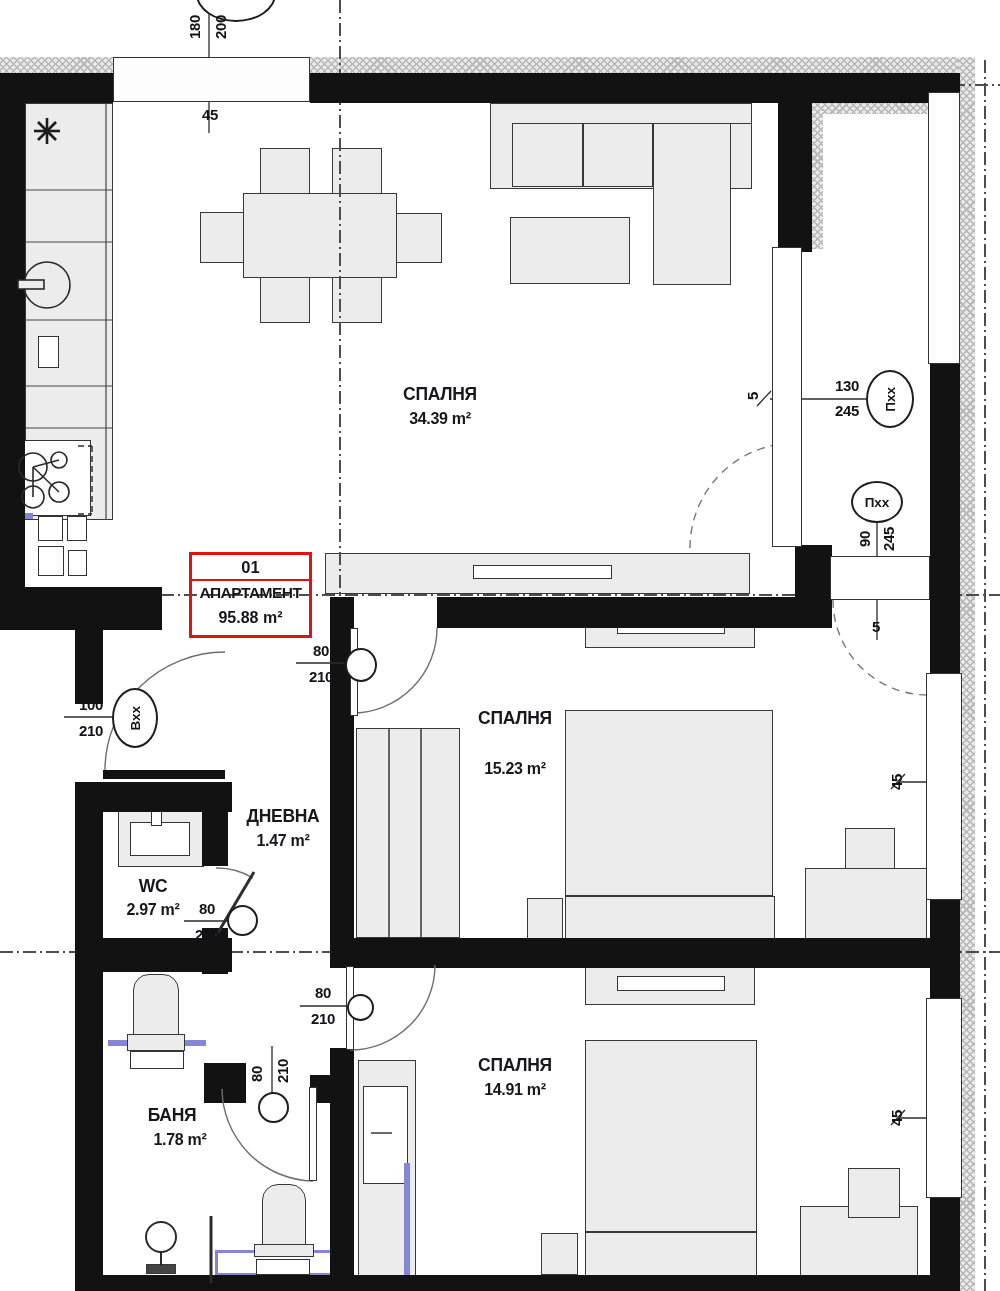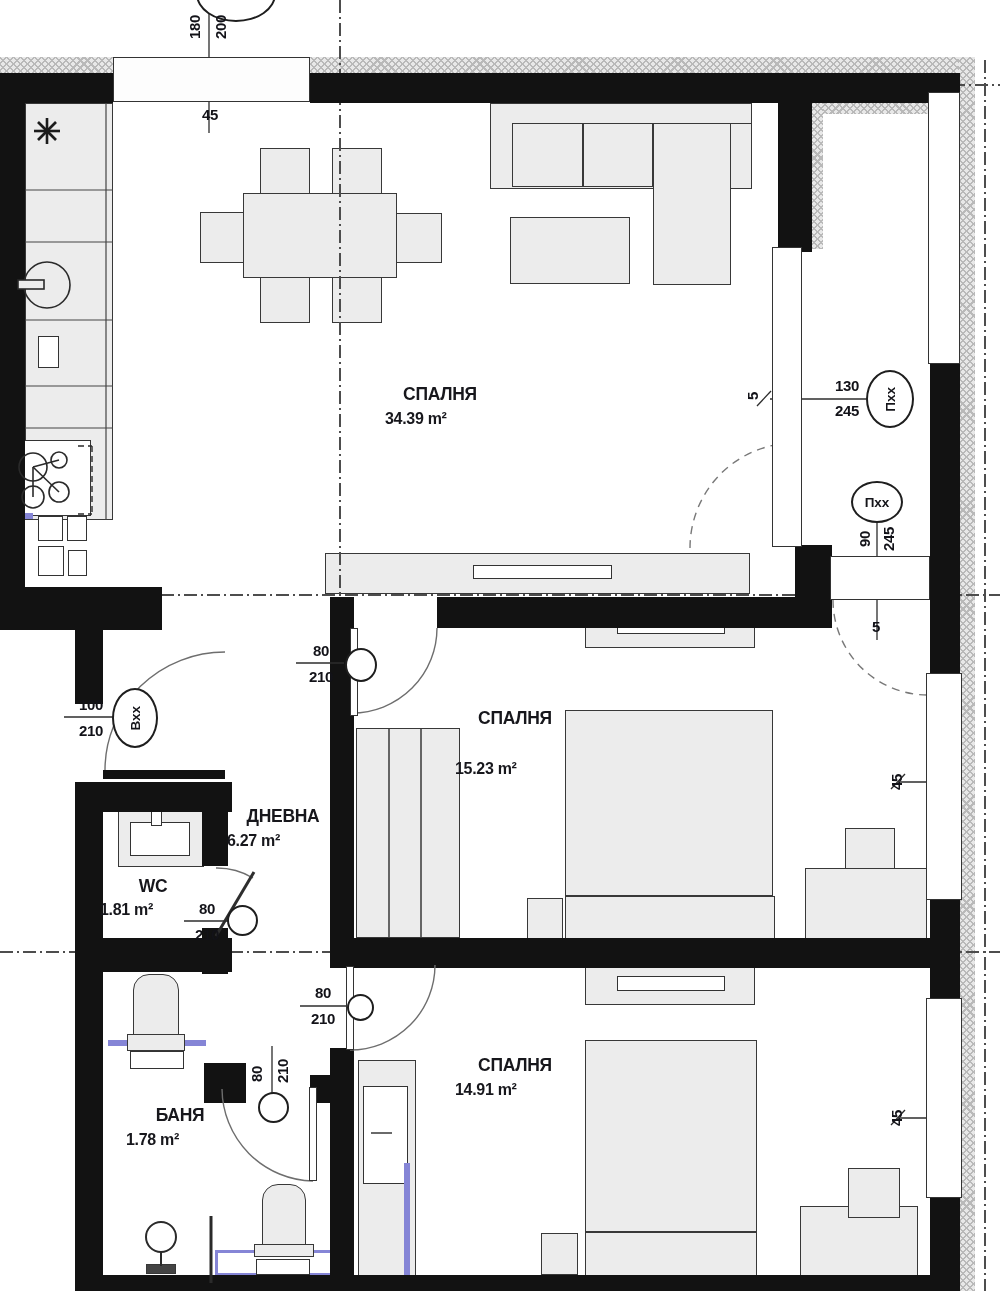--- a/index.html
+++ b/index.html
@@ -13,21 +13,21 @@
   .furn{position:absolute;background:#ececec;border:1.7px solid #383838;box-sizing:border-box;z-index:3;}
   .wfr{position:absolute;background:#fff;border:1.6px solid #333;box-sizing:border-box;z-index:7;}
   .blue{position:absolute;background:#8585d6;z-index:4;}
   .bluebox{position:absolute;border:3px solid #8585d6;background:transparent;box-sizing:border-box;z-index:4;}
   .ddh{position:absolute;height:2px;z-index:5;
     background:repeating-linear-gradient(90deg,#4d4d4d 0 13px,transparent 13px 17px,#4d4d4d 17px 19px,transparent 19px 23px);}
   .ddv{position:absolute;width:2px;z-index:5;
     background:repeating-linear-gradient(180deg,#4d4d4d 0 13px,transparent 13px 17px,#4d4d4d 17px 19px,transparent 19px 23px);}
   .lbl{position:absolute;font-size:17.5px;font-weight:700;letter-spacing:-.3px;text-align:center;
        white-space:nowrap;z-index:9;color:#17171c;}
-  .area{position:absolute;font-size:16px;font-weight:700;letter-spacing:-.3px;text-align:left;
+  .area{position:absolute;font-size:16px;font-weight:700;letter-spacing:-.3px;text-align:center;
        white-space:nowrap;z-index:9;color:#17171c;}
   .dim{position:absolute;font-size:15px;font-weight:700;letter-spacing:-.4px;text-align:center;
        white-space:nowrap;z-index:9;color:#121218;}
   .vdim{writing-mode:vertical-rl;transform:rotate(180deg);}
   .circ{position:absolute;border:2px solid #1e1e1e;border-radius:50%;background:#fff;z-index:8;
         display:flex;align-items:center;justify-content:center;font-size:13.5px;font-weight:700;}
   #apt-box{position:absolute;left:189px;top:552px;width:123px;height:86px;border:3px solid #e01313;
         box-sizing:border-box;z-index:10;background:transparent;cursor:pointer;}
   #apt-box .r1{height:24px;border-bottom:2.5px solid #e01313;display:flex;align-items:center;justify-content:center;
         font-size:16.5px;font-weight:700;}
@@ -256,26 +256,31 @@
   <div class="circ" style="left:347px;top:994px;width:23px;height:23px;"></div>
   <div class="circ" style="left:258px;top:1092px;width:27px;height:27px;"></div>
 
   <div class="lbl" style="left:385px;top:384px;width:110px;">СПАЛНЯ</div>
   <div class="area" style="left:385px;top:410px;width:110px;">34.39 m²</div>
   <div class="lbl" style="left:455px;top:708px;width:120px;">СПАЛНЯ</div>
   <div class="area" style="left:455px;top:760px;width:120px;">15.23 m²</div>
   <div class="lbl" style="left:455px;top:1055px;width:120px;">СПАЛНЯ</div>
   <div class="area" style="left:455px;top:1081px;width:120px;">14.91 m²</div>
   <div class="lbl" style="left:227px;top:806px;width:112px;">ДНЕВНА</div>
-  <div class="area" style="left:227px;top:832px;width:112px;">6.27 m²</div>
+  <div class="area" style="left:227px;top:832px;width:112px;">1.47 m²</div>
   <div class="lbl" style="left:118px;top:876px;width:70px;">WC</div>
-  <div class="area" style="left:100px;top:901px;width:106px;">1.81 m²</div>
-  <div class="lbl" style="left:130px;top:1105px;width:100px;">БАНЯ</div>
+  <div class="area" style="left:100px;top:901px;width:106px;">2.97 m²</div>
+  <div class="lbl" style="left:122px;top:1105px;width:100px;">БАНЯ</div>
   <div class="area" style="left:126px;top:1131px;width:108px;">1.78 m²</div>
 
+  <div id="apt-box">
+    <div class="r1">01</div>
+    <div class="r2">АПАРТАМЕНТ</div>
+    <div class="r3">95.88 m²</div>
+  </div>
 
   <div class="dim vdim" style="left:186px;top:6px;height:42px;">180</div>
   <div class="dim vdim" style="left:212px;top:6px;height:42px;">200</div>
   <div class="dim" style="left:190px;top:106px;width:40px;">45</div>
   <div class="dim" style="left:826px;top:377px;width:42px;">130</div>
   <div class="dim" style="left:826px;top:402px;width:42px;">245</div>
   <div class="dim vdim" style="left:744px;top:382px;height:28px;">5</div>
   <div class="dim vdim" style="left:856px;top:522px;height:34px;">90</div>
   <div class="dim vdim" style="left:880px;top:516px;height:46px;">245</div>
   <div class="dim" style="left:864px;top:618px;width:24px;">5</div>

